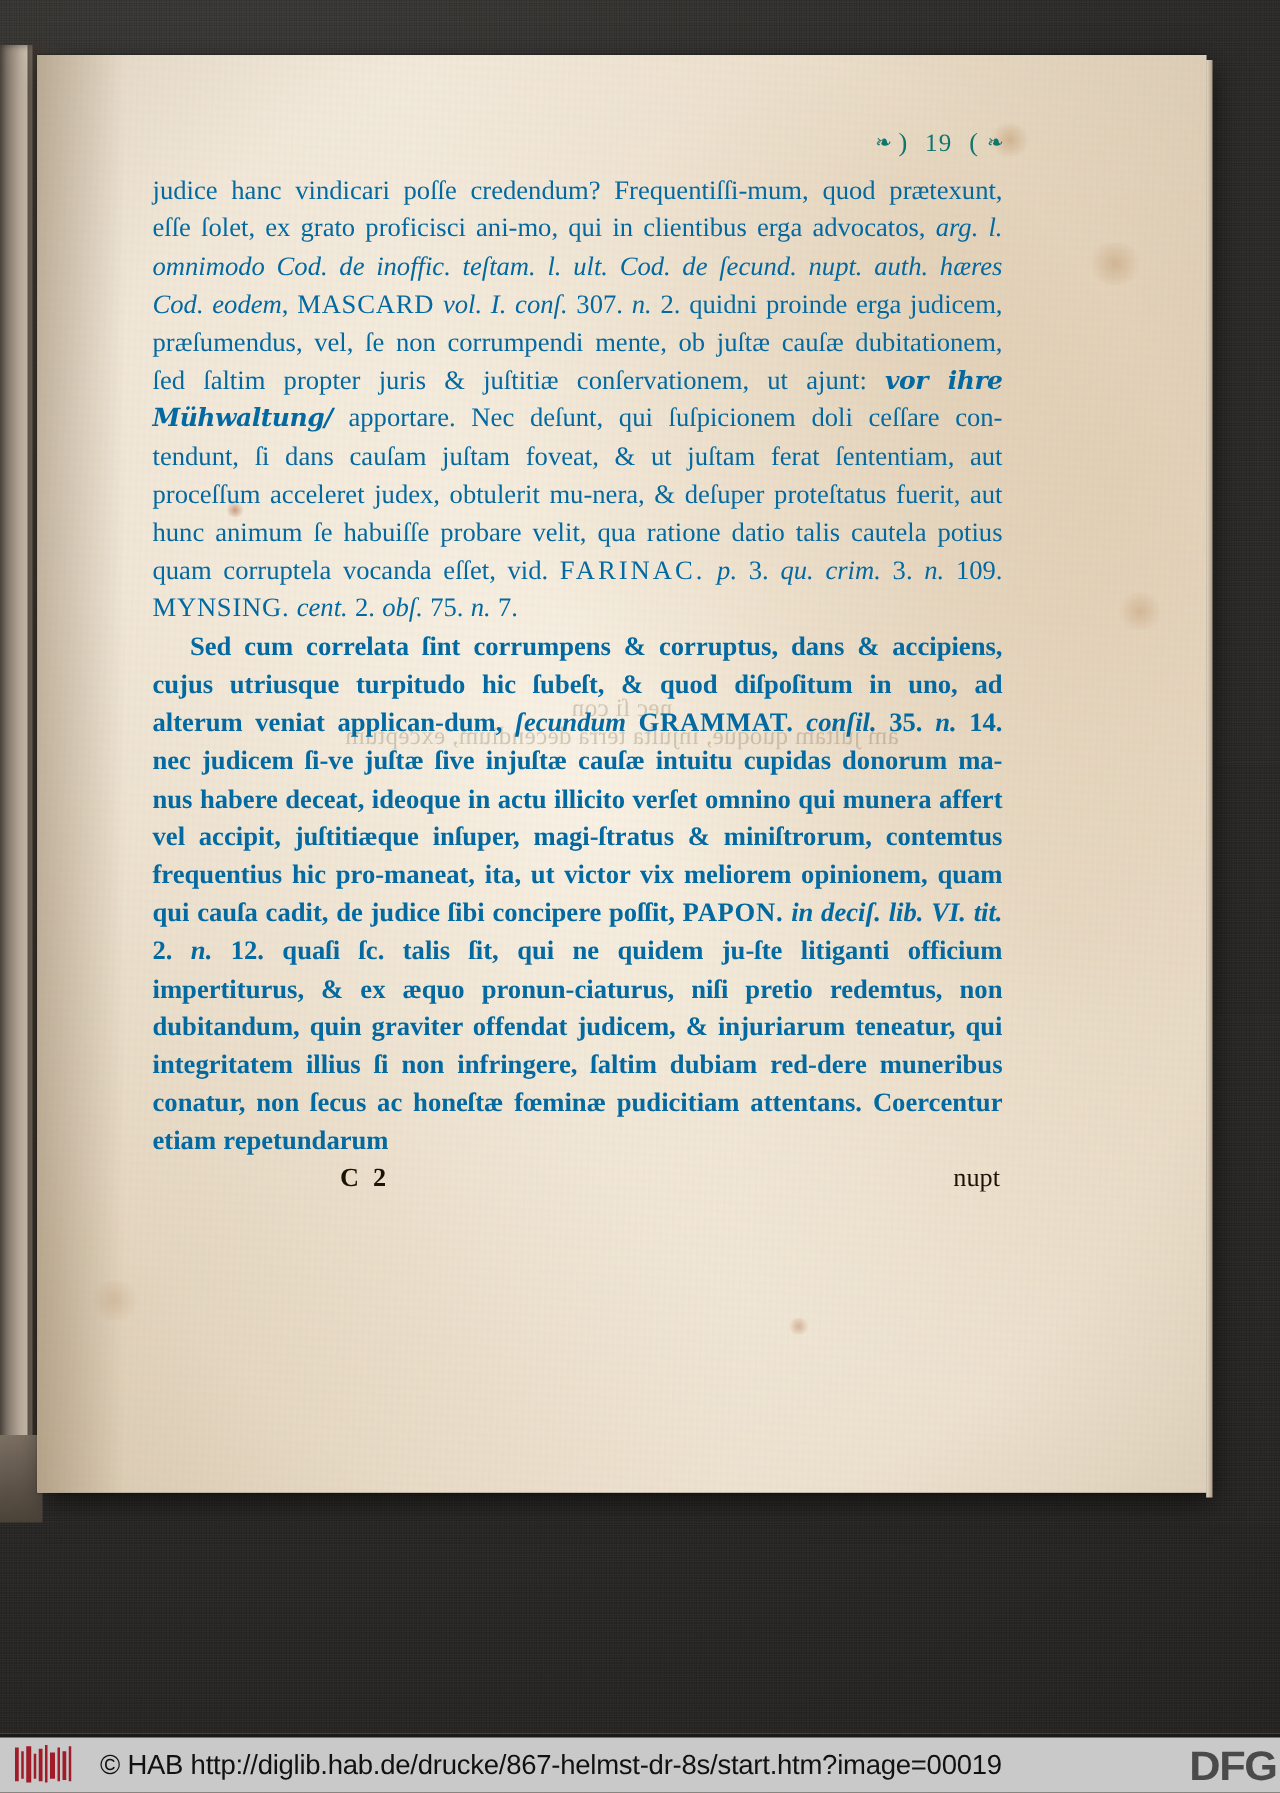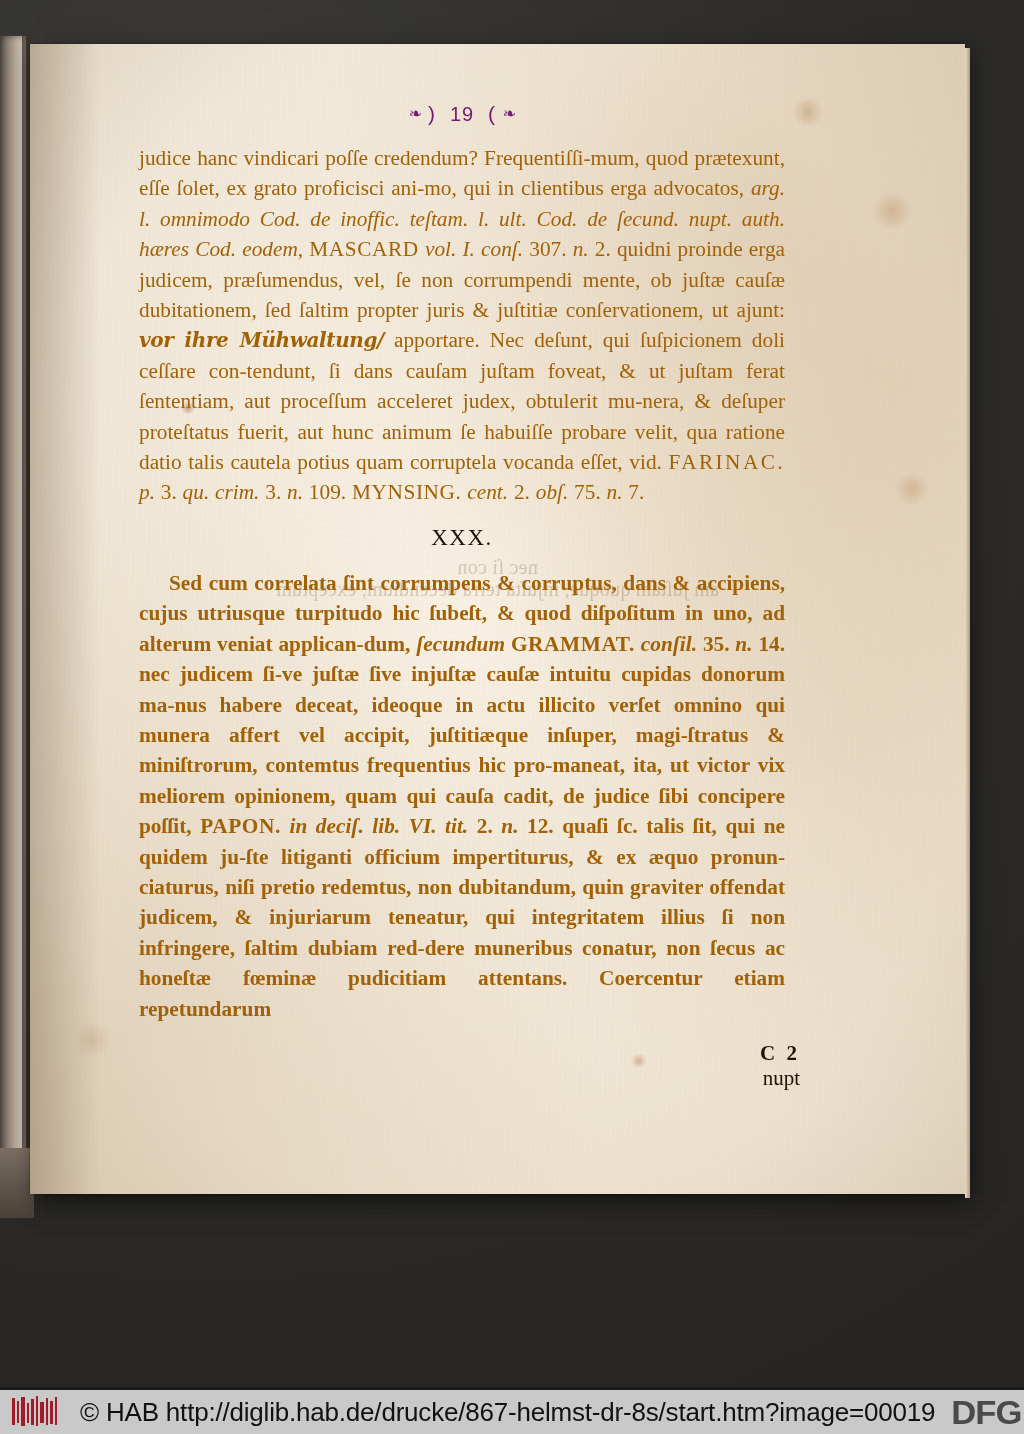--- a/index.html
+++ b/index.html
@@ -87,70 +87,70 @@
     pointer-events:none;user-select:none;
     text-align:center;white-space:nowrap;
   }
 
   
   .textcol{
     position:absolute;left:92px;top:58px;width:680px;
     color:#1d1307;
   }
   .pagehead{
-    text-align:center;font-size:21px;letter-spacing:1px;
-    margin-bottom:10px;color:#701a75;
-    font-family:Liberation Sans, sans-serif;
+    text-align:right;font-size:21px;letter-spacing:1px;
+    margin-bottom:10px;color:#0f766e;
+    font-family:Liberation Serif, serif;
   }
   .pagehead .orn{font-size:16px;letter-spacing:-1px;vertical-align:2px;}
   .pagenum{font-variant:small-caps;padding:0 7px;font-size:20px;}
 
   p.body{
-    margin:17px;
+    margin:0;
     font-size:21.3px;
     line-height:30.4px;
     text-align:justify;
     text-align-last:left;
     word-spacing:.5px;
     hyphens:none;
-    color:#a16207;
+    color:#0369a1;
   }
   p.body.indent{text-indent:30px;font-weight:bold;}
   .it{font-style:italic;}
   .sc{font-variant:small-caps;letter-spacing:.6px;}
   .scw{font-variant:small-caps;letter-spacing:2.4px;}
   .frak{
     font-family:"DejaVu Serif", serif;
     font-weight:700;font-style:italic;
     letter-spacing:-.4px;font-size:20px;
   }
   .secnum{
     text-align:center;font-size:23px;letter-spacing:1.5px;
     margin:4px 0 2px 0;color:#1c1206;
   }
   .footline{
     display:flex;justify-content:space-between;align-items:flex-end;
     margin-top:2px;padding:0 2px 0 150px;
-    font-size:21px;color:#1c1206;flex-direction:column;
+    font-size:21px;color:#1c1206;
   }
   .sig{letter-spacing:3px;font-weight:700;}
   .catch{font-style:normal;}
 
   
   .attrbar{
     position:absolute;left:0;bottom:0;width:1024px;height:44px;
     background:#c9c9c9;
     display:flex;align-items:center;
     border-top:3px solid #1a1a1a;
   }
   .hab-logo{width:62px;height:34px;margin-left:8px;flex:0 0 auto;}
   .attr-text{
     flex:1 1 auto;
     font-family:"Liberation Sans", sans-serif;
-    font-size:26px;color:#111;
+    font-size:22px;color:#111;
     letter-spacing:-.2px;white-space:nowrap;
     padding-left:10px;
   }
   .dfg-logo{
     flex:0 0 auto;margin-right:4px;
     font-family:"Liberation Sans", sans-serif;
     font-weight:700;font-size:33px;color:#4a4a4a;
     letter-spacing:-1px;line-height:1;
     transform:scaleX(1.05);
   }
@@ -183,21 +183,20 @@
     <div class="pagehead">
       <span class="orn">❧</span>
       <span>)</span>
       <span class="pagenum">19</span>
       <span>(</span>
       <span class="orn">❧</span>
     </div>
 
     <p class="body"><span>judice hanc vindicari poſſe credendum? Frequentiſſi-mum, quod prætexunt, eſſe ſolet, ex grato proficisci ani-mo, qui in clientibus erga advocatos, </span><span class="it">arg. l. omnimodo Cod. de inoffic. teſtam. l. ult. Cod. de ſecund. nupt. auth. hæres Cod. eodem</span><span>, </span><span class="sc">MASCARD</span><span> </span><span class="it">vol. I. conſ.</span><span> 307. </span><span class="it">n.</span><span> 2. quidni proinde erga judicem, præſumendus, vel, ſe non corrumpendi mente, ob juſtæ cauſæ dubitationem, ſed ſaltim propter juris &amp; juſtitiæ conſervationem, ut ajunt: </span><span class="frak">vor ihre Mühwaltung/</span><span> apportare. Nec deſunt, qui ſuſpicionem doli ceſſare con-tendunt, ſi dans cauſam juſtam foveat, &amp; ut juſtam ferat ſententiam, aut proceſſum acceleret judex, obtulerit mu-nera, &amp; deſuper proteſtatus fuerit, aut hunc animum ſe habuiſſe probare velit, qua ratione datio talis cautela potius quam corruptela vocanda eſſet, vid. </span><span class="scw">FARINAC.</span><span class="it"> p.</span><span> 3. </span><span class="it">qu. crim.</span><span> 3. </span><span class="it">n.</span><span> 109. </span><span class="sc">MYNSING.</span><span> </span><span class="it">cent.</span><span> 2. </span><span class="it">obſ.</span><span> 75. </span><span class="it">n.</span><span> 7.</span></p>
 
-    <div class="secnum">XXX.</div>
 
     <p class="body indent"><span>Sed cum correlata ſint corrumpens &amp; corruptus, dans &amp; accipiens, cujus utriusque turpitudo hic ſubeſt, &amp; quod diſpoſitum in uno, ad alterum veniat applican-dum, </span><span class="it">ſecundum</span><span> </span><span class="sc">GRAMMAT.</span><span> </span><span class="it">conſil.</span><span> 35. </span><span class="it">n.</span><span> 14. nec judicem ſi-ve juſtæ ſive injuſtæ cauſæ intuitu cupidas donorum ma-nus habere deceat, ideoque in actu illicito verſet omnino qui munera affert vel accipit, juſtitiæque inſuper, magi-ſtratus &amp; miniſtrorum, contemtus frequentius hic pro-maneat, ita, ut victor vix meliorem opinionem, quam qui cauſa cadit, de judice ſibi concipere poſſit, </span><span class="sc">PAPON.</span><span> </span><span class="it">in deciſ. lib. VI. tit.</span><span> 2. </span><span class="it">n.</span><span> 12. quaſi ſc. talis ſit, qui ne quidem ju-ſte litiganti officium impertiturus, &amp; ex æquo pronun-ciaturus, niſi pretio redemtus, non dubitandum, quin graviter offendat judicem, &amp; injuriarum teneatur, qui integritatem illius ſi non infringere, ſaltim dubiam red-dere muneribus conatur, non ſecus ac honeſtæ fœminæ pudicitiam attentans. Coercentur etiam repetundarum</span></p>
 
     <div class="footline">
       <span class="sig">C 2</span>
       <span class="catch">nupt</span>
     </div>
 
   </div>
 </div>

